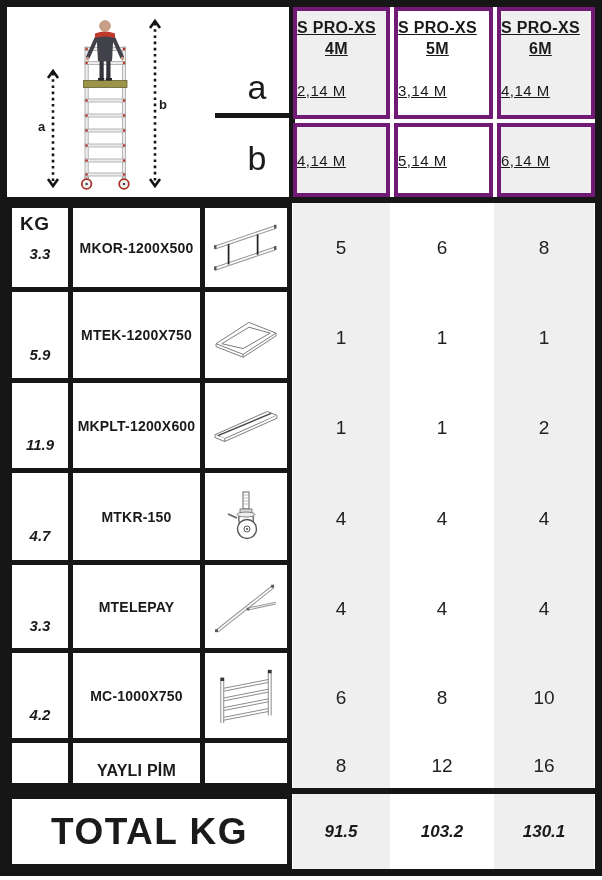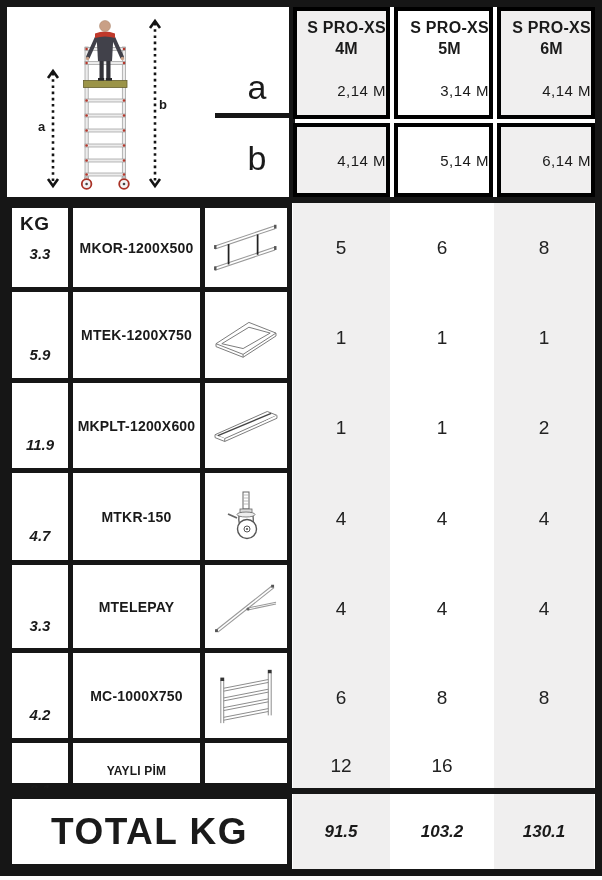--- a/index.html
+++ b/index.html
@@ -14,22 +14,22 @@
                 border-right:6px solid #161616; background:#fff; }
   .tower-svg { position:absolute; left:8px; top:2px; width:220px; height:184px; }
   .illus-label { position:absolute; font-size:13px; font-weight:600; }
   .illus-a { left:31px; top:112px; }
   .illus-b { left:152px; top:90px; }
   .ab-divider { position:absolute; left:208px; right:0; top:106px; height:5px; background:#161616; }
   .row-label { position:absolute; left:222px; width:56px; text-align:center;
                font-size:34px; font-weight:500; line-height:34px; }
   .row-a { top:63px; } .row-b { top:134px; }
 
-  .head-box { position:absolute; border:4px solid #000000; box-sizing:border-box;
-              display:flex; flex-direction:column; align-items:flex-end; }
+  .head-box { position:absolute; border:4px solid #701a75; box-sizing:border-box;
+              display:flex; flex-direction:column; align-items:flex-start;text-decoration:underline; }
   .head-box.top { top:0; height:112px; }
   .head-box.bot { top:116px; height:74px; justify-content:center; }
   .hc1 { left:286px; width:97px; } .hc2 { left:387px; width:99px; } .hc3 { left:490px; width:98px; }
   .bg-gray { background:#f0efef; } .bg-white { background:#ffffff; }
   .model-name { padding-top:7px; text-align:center; font-weight:800; font-size:16px;
                 line-height:1.3; letter-spacing:0.3px; }
   .model-name span { display:block; }
   .a-value { margin-top:auto; margin-bottom:16px; font-size:15px; font-weight:500; letter-spacing:0.5px; }
   .b-value { font-size:15px; font-weight:500; letter-spacing:0.5px; }
 
@@ -47,21 +47,21 @@
   .prow { display:grid; grid-template-columns:61px 132px 1fr;
           border-bottom:5px solid #161616; box-sizing:border-box; }
   .prow:last-child { border-bottom:none; }
   .pcell { display:flex; align-items:center; justify-content:center; position:relative; box-sizing:border-box; }
   .kgc  { border-right:5px solid #161616; }
   .namec{ border-right:5px solid #161616; text-align:center; padding:0 3px; }
   .kg-head { position:absolute; top:5px; left:8px; font-size:19px; font-weight:700; letter-spacing:0.5px; }
   .kgv { font-size:15px; font-weight:700; font-style:italic;margin-top:38px; }
   .prow.first .kgv { margin-top:12px; }
   .pname { font-size:14px; font-weight:700; letter-spacing:0.2px; }
-  .prow.small .pname { font-size:12px; }
+  .prow.small .pname { font-size:16px; }
 
   
   .qty-grid { position:absolute; left:292px; top:203px; width:302px; height:585px; z-index:5;
               display:grid; grid-template-columns:98px 104px 100px;
               grid-template-rows:89px 91px 90px 92px 88px 90px 45px; }
   .qty { display:flex; align-items:center; justify-content:center;
          font-size:19px; font-weight:500; color:#222; }
 
   
   .total-box { position:absolute; left:7px; top:794px; width:285px; height:75px;
@@ -370,20 +370,21 @@
     <div class="qty">1</div>
     <div class="qty">2</div>
     <div class="qty">4</div>
     <div class="qty">4</div>
     <div class="qty">4</div>
     <div class="qty">4</div>
     <div class="qty">4</div>
     <div class="qty">4</div>
     <div class="qty">6</div>
     <div class="qty">8</div>
+    <div class="qty">10</div>
     <div class="qty">8</div>
     <div class="qty">12</div>
     <div class="qty">16</div>
   </div>
 
   <div class="hdivider d2"></div>
 
   <div class="total-box">
     <span>TOTAL KG</span>
   </div>

